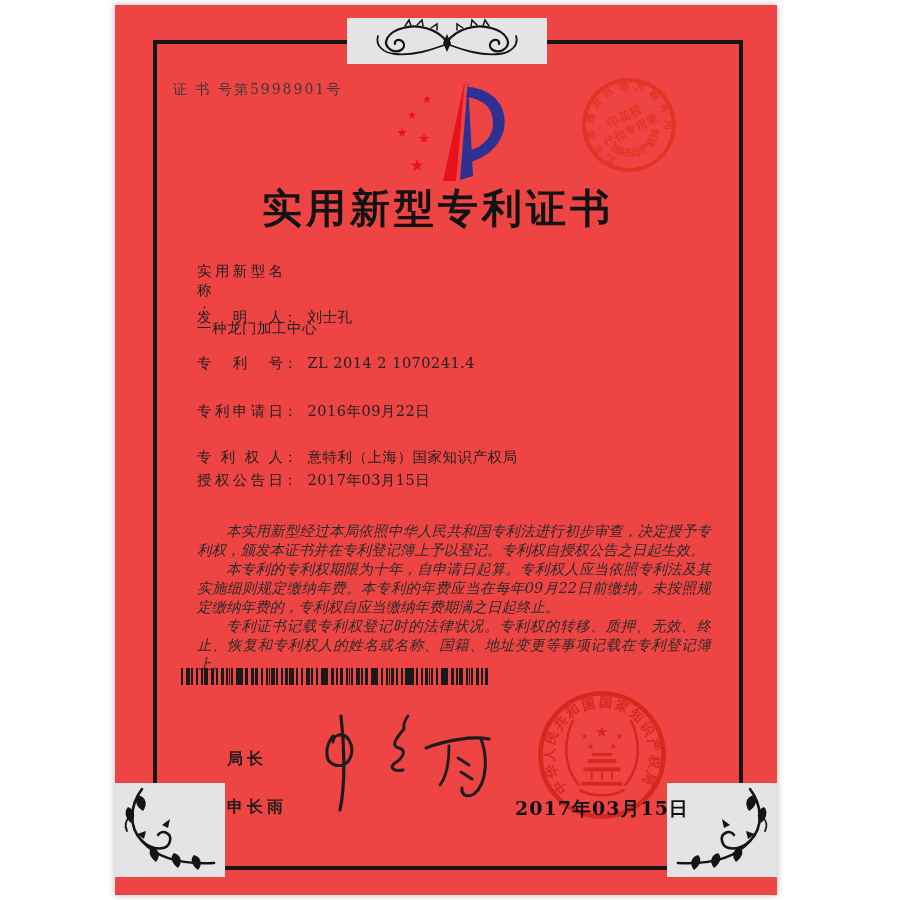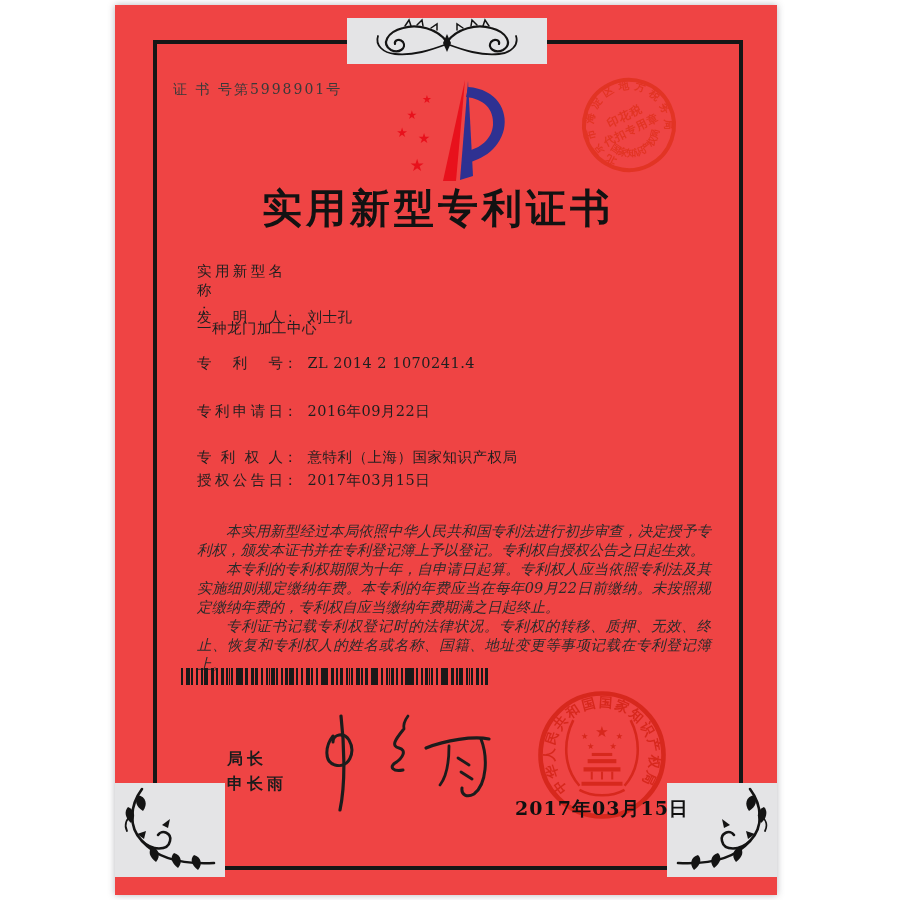--- a/index.html
+++ b/index.html
@@ -60,21 +60,21 @@
     background-image:
       repeating-linear-gradient(90deg,#191919 0 2px,transparent 2px 5px),
       repeating-linear-gradient(90deg,#191919 0 1px,transparent 1px 8px),
       repeating-linear-gradient(90deg,transparent 0 6px,#191919 6px 9px,transparent 9px 17px);
   }
   .signer{
     left:112px;color:#1c1c1c;font-size:16px;font-weight:bold;
     font-family:"DejaVu Sans","Liberation Sans",sans-serif;letter-spacing:4px;
   }
   .signer-title{top:704px;margin-top:40px;}
-  .signer-name{top:769px;}
+  .signer-name{top:792px;}
   .signature{left:196px;top:697px;width:195px;height:115px;z-index:5;}
   .issue-date{
     left:392px;top:791px;width:190px;text-align:center;z-index:6;
     font-size:19px;font-weight:bold;color:#101010;letter-spacing:1px;
   }
   .abs{position:absolute;}
 </style>
 </head>
 <body>
 

